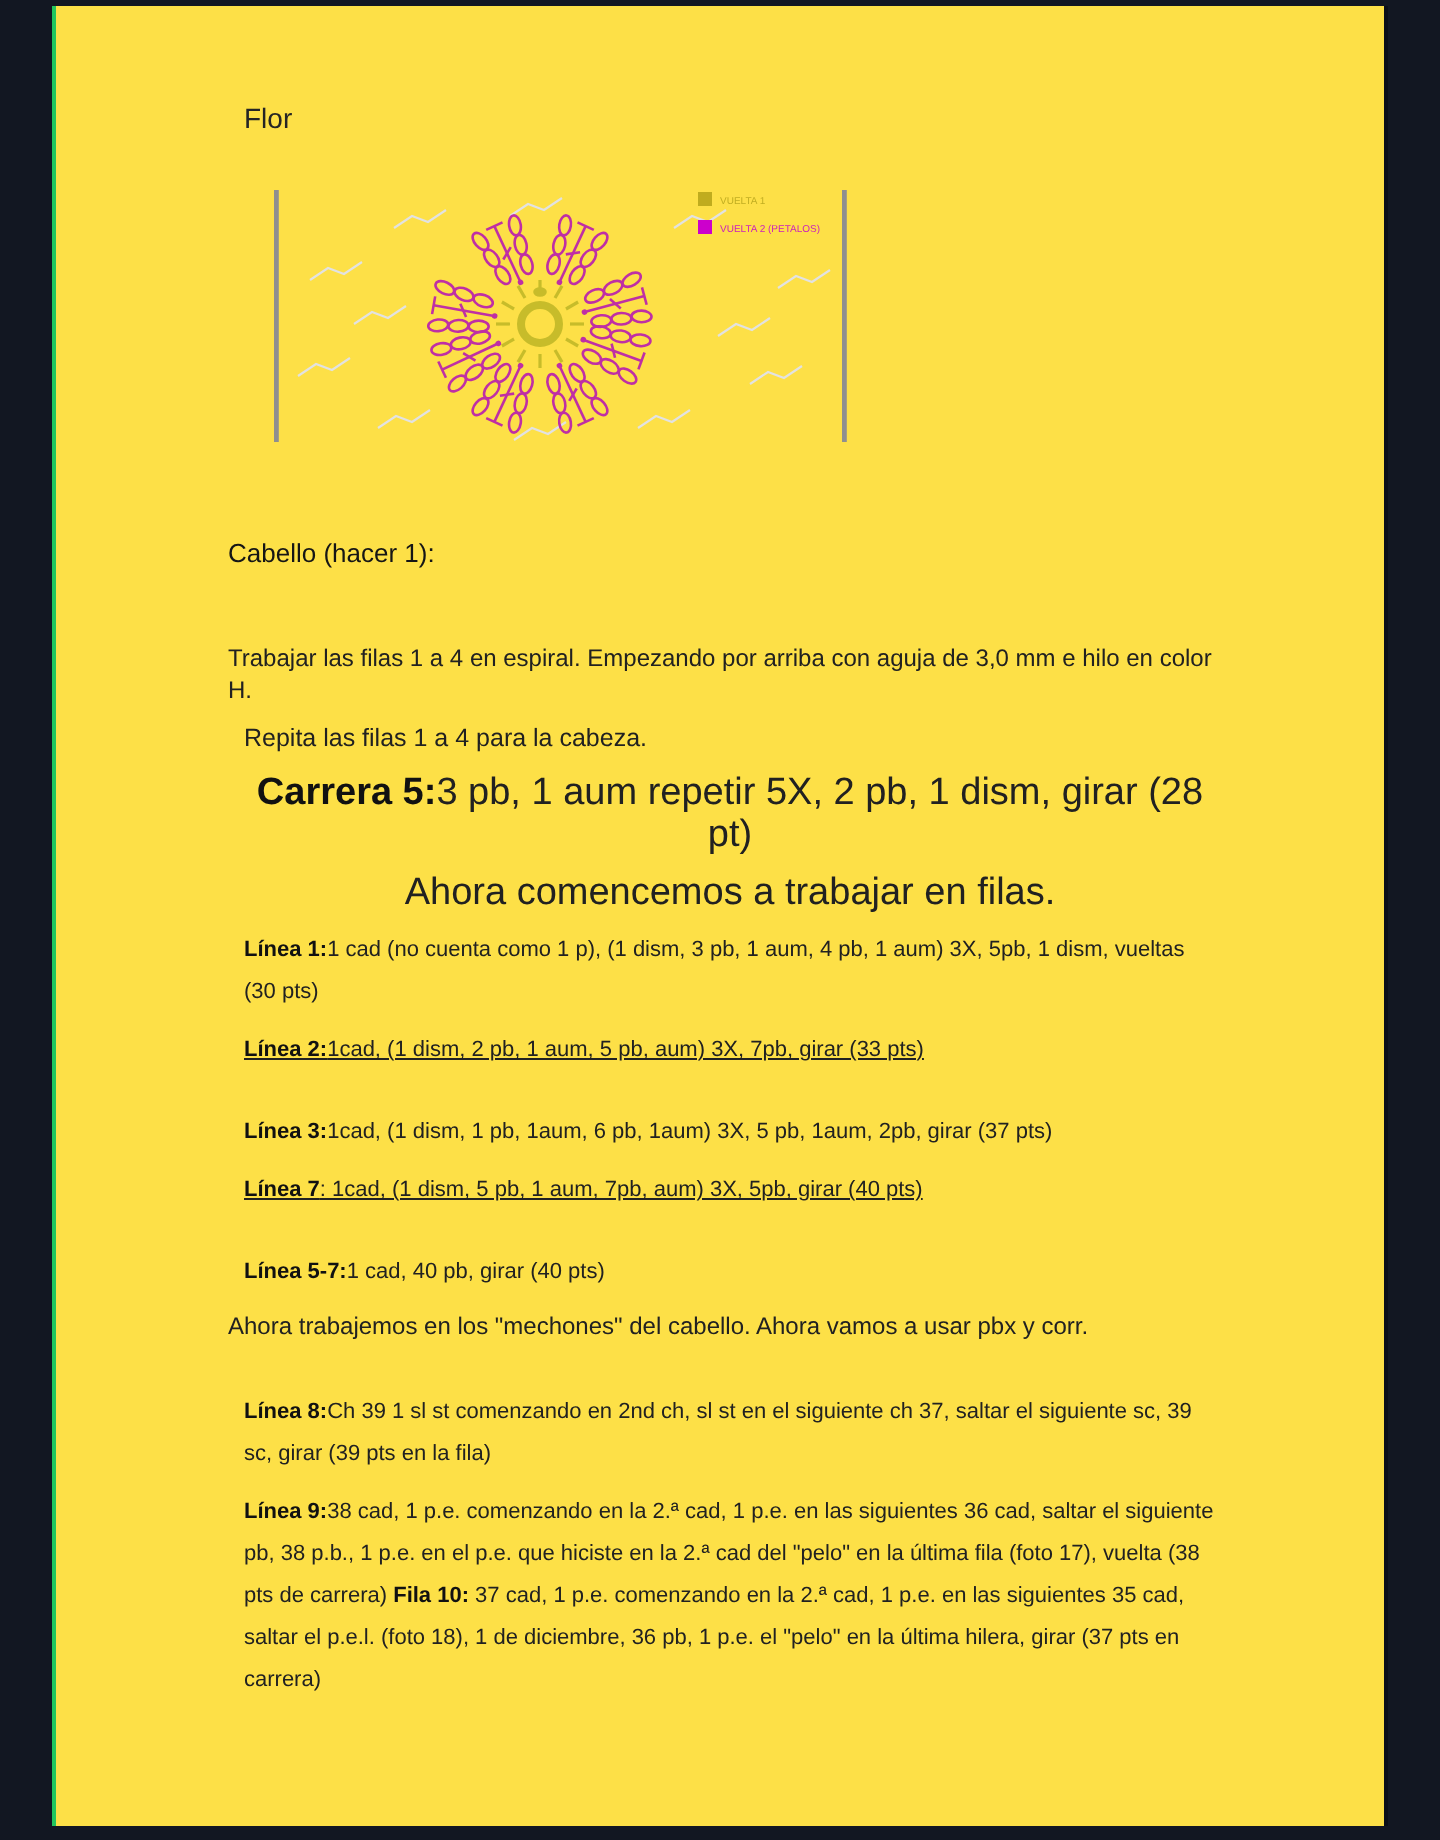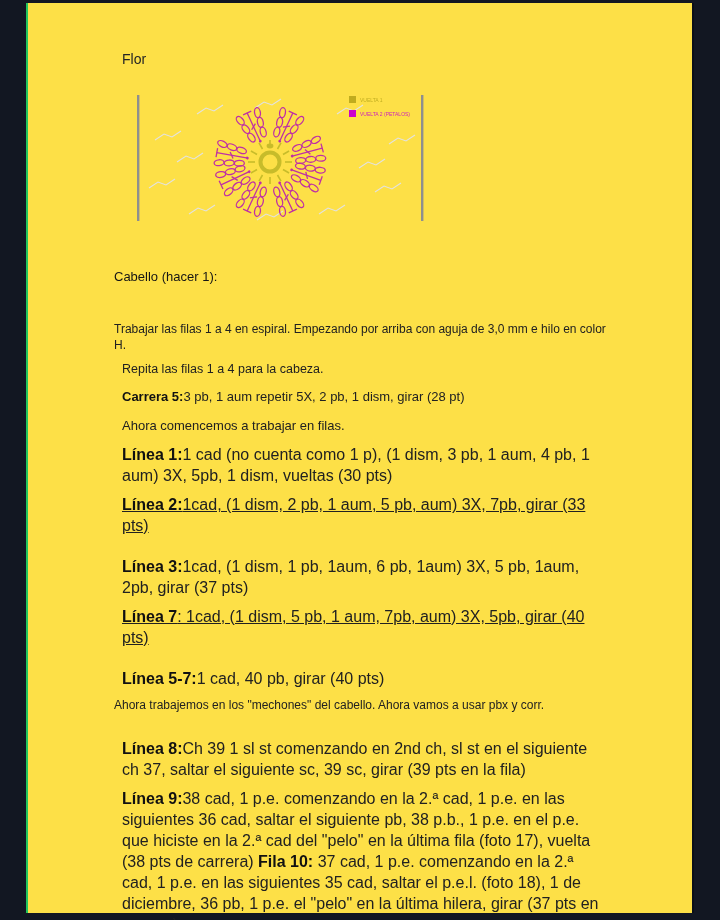--- a/index.html
+++ b/index.html
@@ -25,22 +25,22 @@
     width:288px;height:133px;
   }
   .content{
     position:absolute;left:86px;top:266px;width:502px;
     color:#212121;
   }
   .content p{margin:8px;}
   .h-bold{font-size:13px;line-height:16px;font-weight:400;color:#151515;margin:0 0 36px 0 !important;}
   .p-lg{font-size:12px;line-height:16px;margin:0 0 3px 0 !important;}
   .p-sm{font-size:12.5px;line-height:17px;}
-  .p-md{font-size:13px;line-height:21px;}
-  .p-line{font-size:16px;line-height:21px;}
+  .p-md{font-size:19px;line-height:21px;text-align:center;}
+  .p-line{font-size:11px;line-height:21px;}
   .mb20{margin-bottom:20px !important;text-decoration:underline;}
   .p-note{font-size:12px;line-height:17px;margin:0 0 24px 0 !important;}
   b{color:#111;}
 </style>
 </head>
 <body>
 
 <div class="page">
 
   <div class="doc-title">Flor</div>

